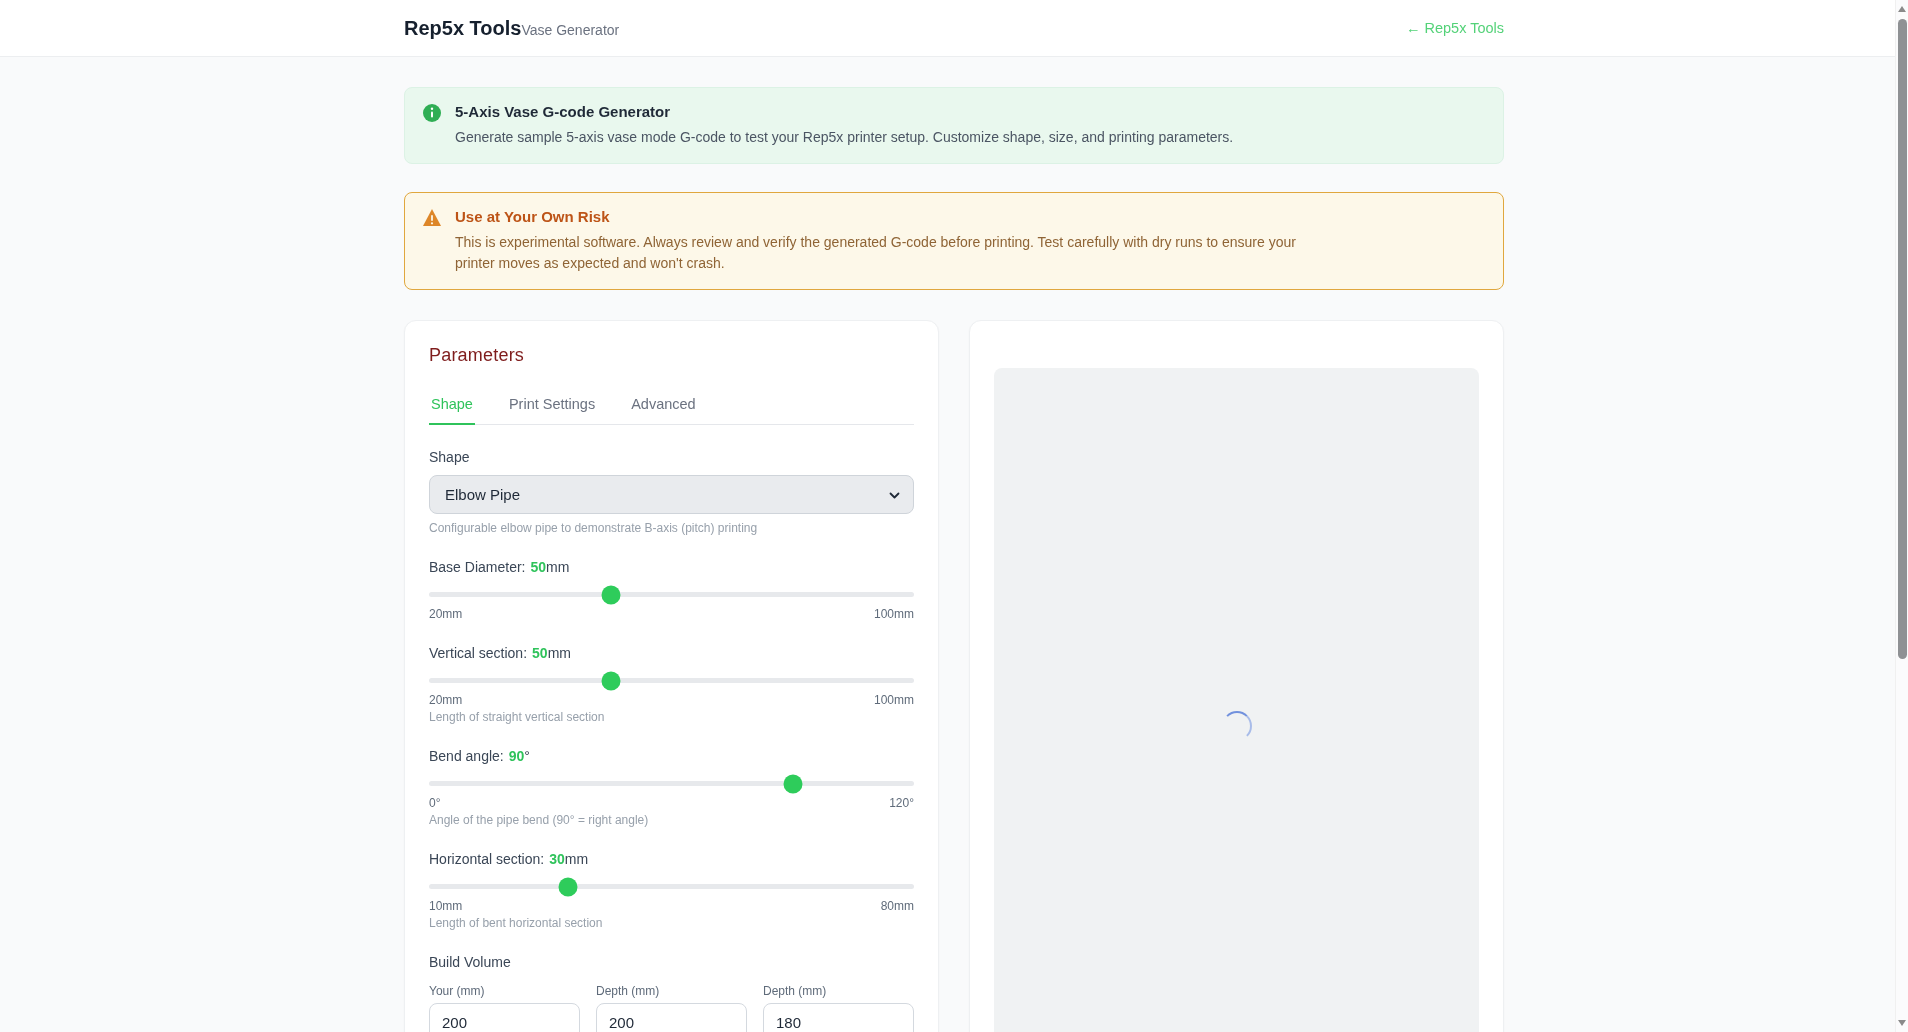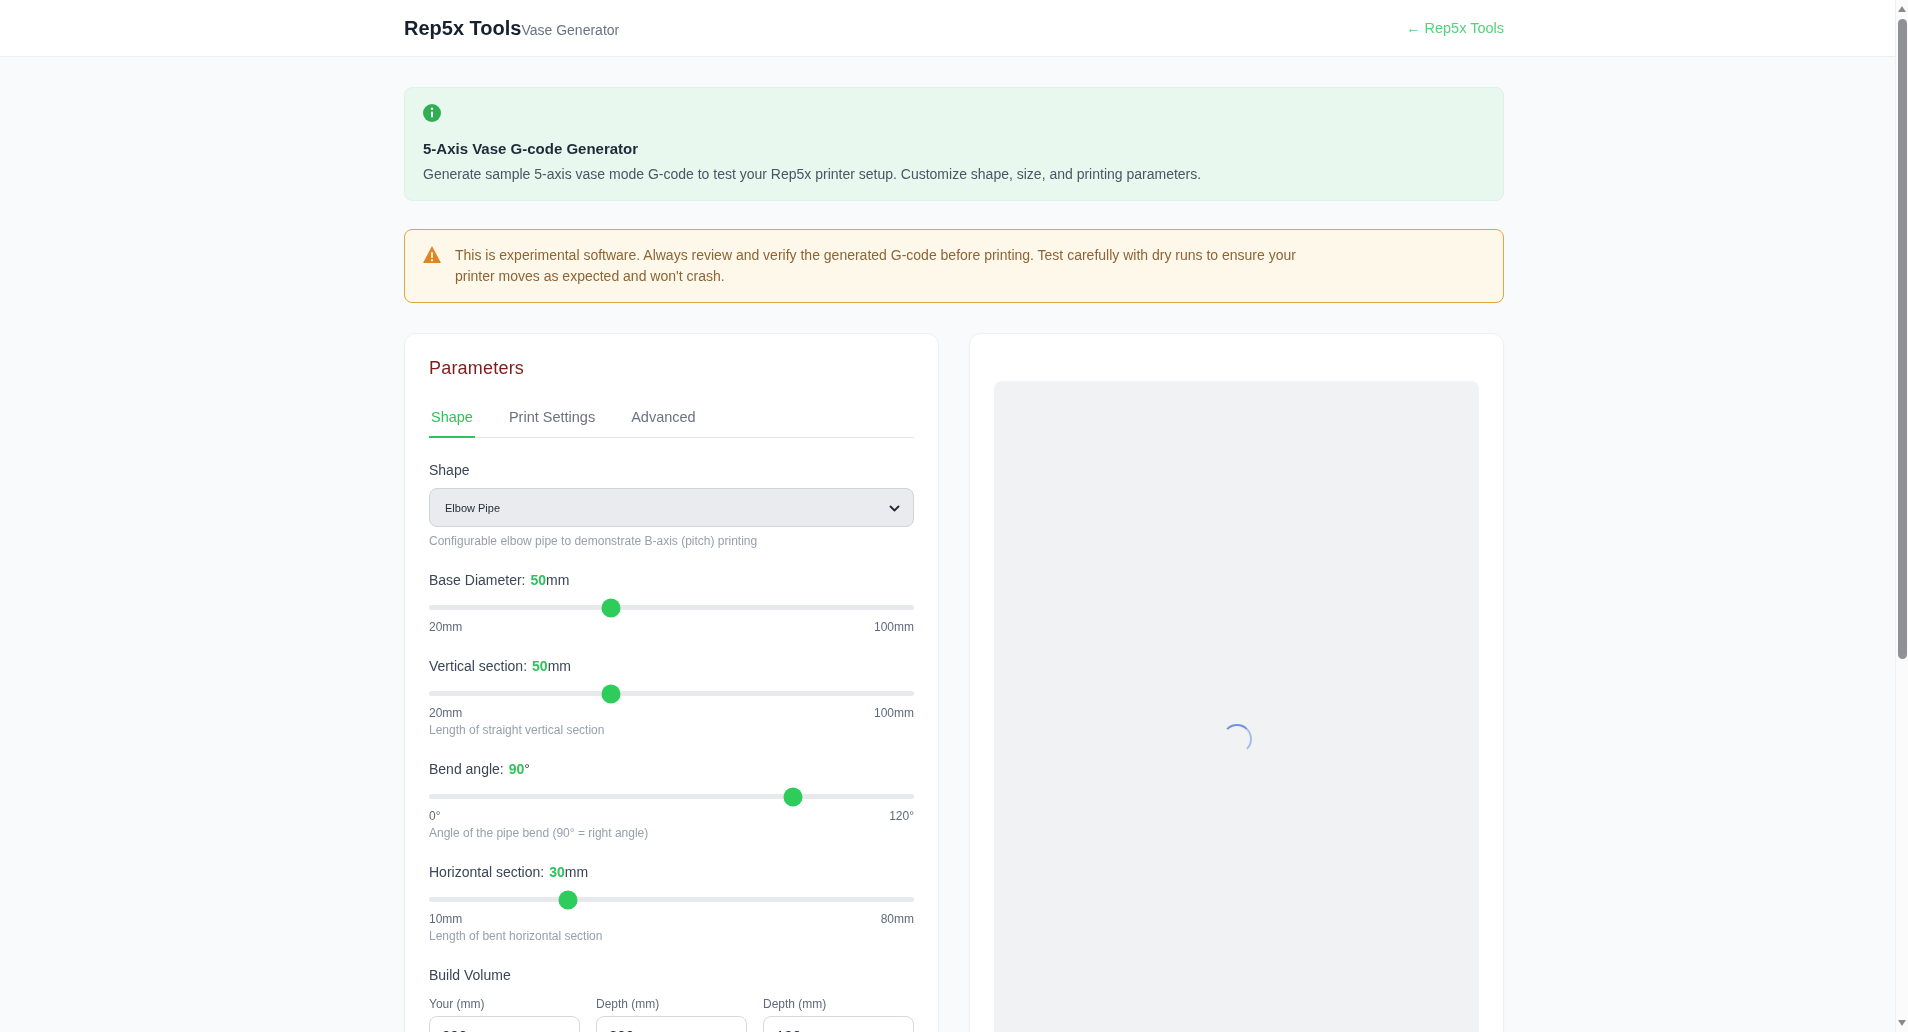--- a/index.html
+++ b/index.html
@@ -26,21 +26,20 @@
   .brand { font-size:20px; font-weight:700; color:#16202e; }
   .brand-sub { font-size:14px; color:#6b7280; }
   .back-link { font-size:14.5px; color:#53d278; text-decoration:none; cursor:pointer; }
 
   
   .banner { border-radius:8px; padding:15px 18px; display:flex; gap:14px; }
   .banner-info {
     margin-top:30px;
     background:#e9f8ee;
     border:1px solid #dcf2e5;
-    flex-direction:column;
   }
   .banner-warning {
     margin-top:28px;
     background:#fdf8e9;
     border:1px solid #e0a73e;
   }
   .banner .icon { flex:0 0 auto; margin-top:1px; }
   .banner-title { font-size:15px; font-weight:600; color:#1f2937; margin-bottom:7px; }
   .banner-text  { font-size:14px; color:#4b5563; line-height:1.5; }
   .banner-warning .banner-title { color:#bd5417; }
@@ -64,21 +63,21 @@
     font-size:14.5px; color:#6b7280; padding:6px 2px 11px;
     cursor:pointer; border-bottom:2px solid transparent; margin-bottom:-1px;
   }
   .tab.active { color:#2fc35b; border-bottom-color:#2fc35b; }
 
   
   .field-label { font-size:14px; color:#3a4656; margin-top:24px; }
   .select-wrap { position:relative; margin-top:10px; }
   select.shape-select {
     width:100%; height:39px;
-    font-family:inherit; font-size:11px; color:#1f2937;
+    font-family:inherit; font-size:15px; color:#1f2937;
     background:#e9ebee;
     border:1px solid #cfd4da; border-radius:8px;
     padding:0 48px 0 15px;
     appearance:none; -webkit-appearance:none;
     cursor:pointer;
   }
   .select-chevron { position:absolute; right:13px; top:13px; pointer-events:none; }
   .hint { font-size:12px; color:#97a0ab; margin-top:7px; }
 
   
@@ -181,20 +180,21 @@
 
   <div class="banner banner-warning">
     <span class="icon">
       <svg width="18" height="17" viewBox="0 0 18 17">
           <path d="M9 0 L18 17 L0 17 Z" fill="#dd8628"></path>
           <rect x="8.1" y="6" width="1.8" height="6" rx="0.9" fill="#fdf8e9"></rect>
           <circle cx="9" cy="14.3" r="1.1" fill="#fdf8e9"></circle>
         </svg>
     </span>
     <div>
+      <div class="banner-title">Use at Your Own Risk</div>
       <div class="banner-text">This is experimental software. Always review and verify the generated G-code before printing. Test carefully with dry runs to ensure your printer moves as expected and won't crash.</div>
     </div>
   </div>
 
   <div class="cards">
 
     <div class="card">
       <h2>Parameters</h2>
 
       <div class="tabs">

